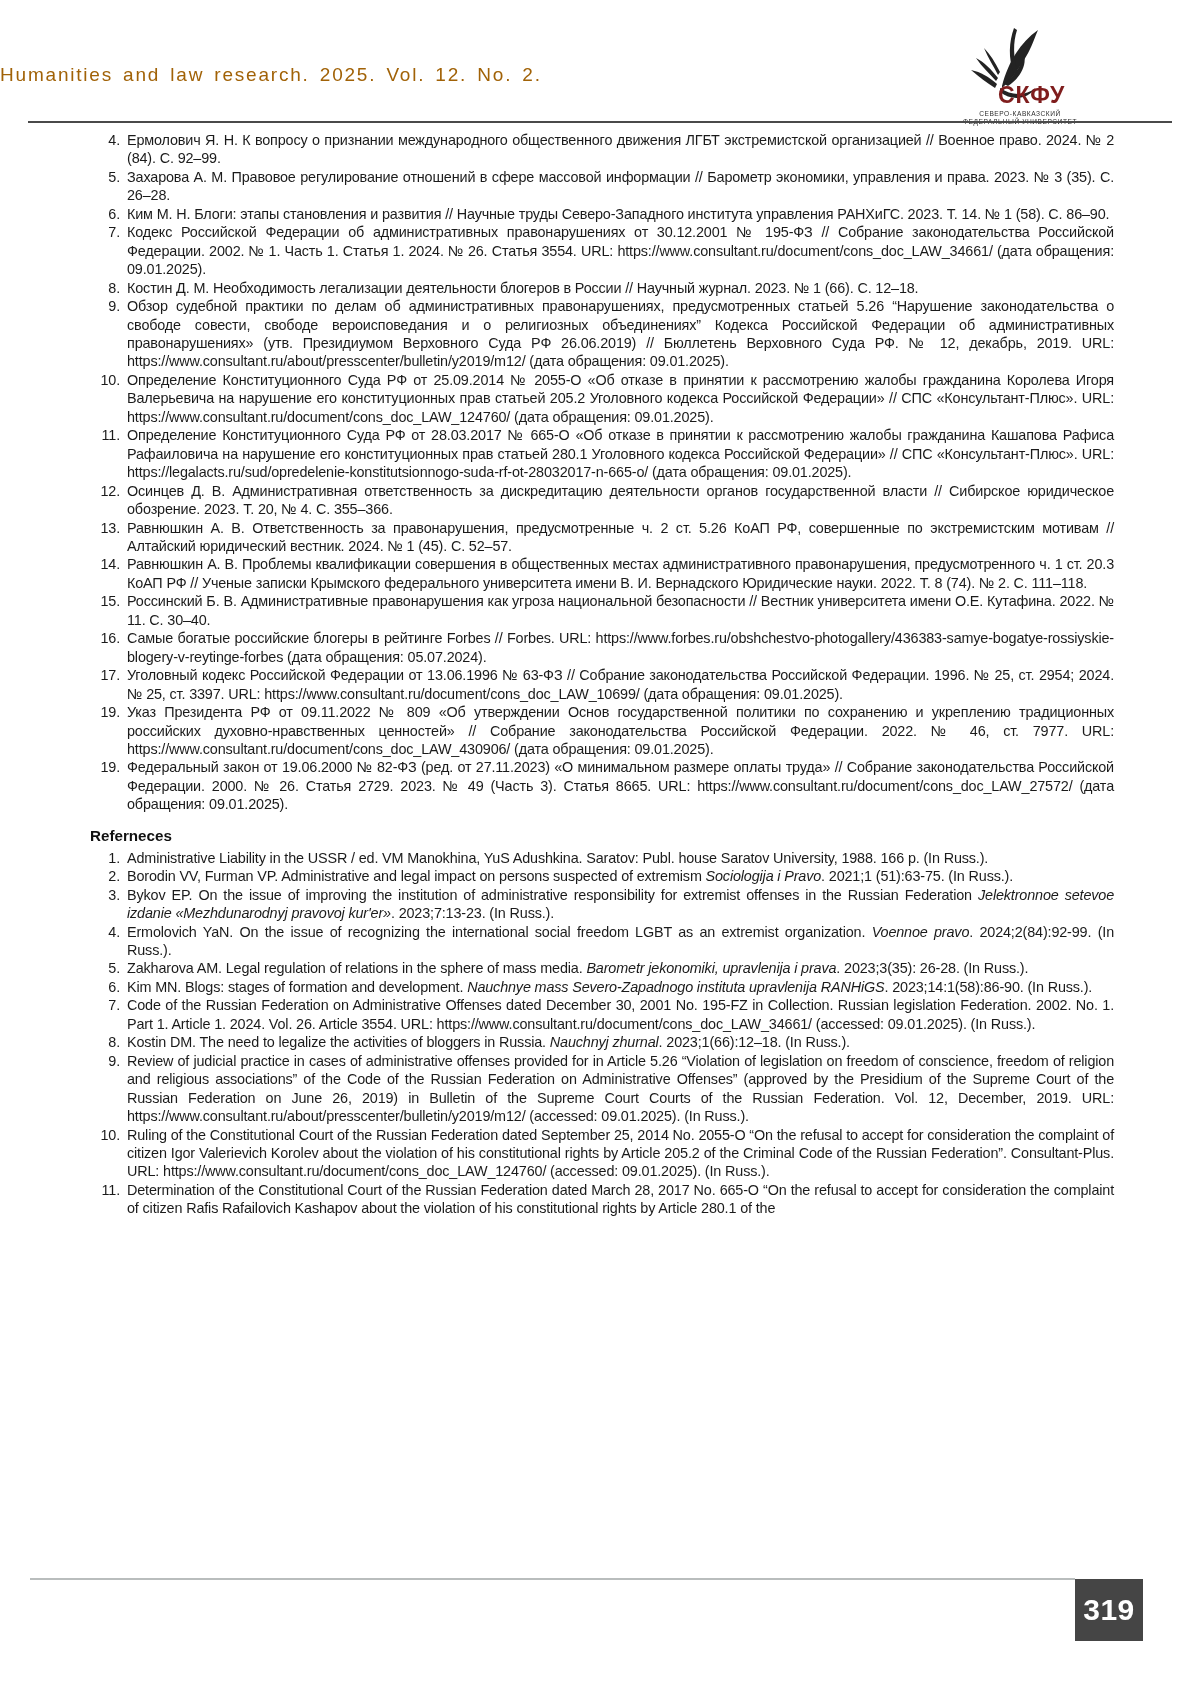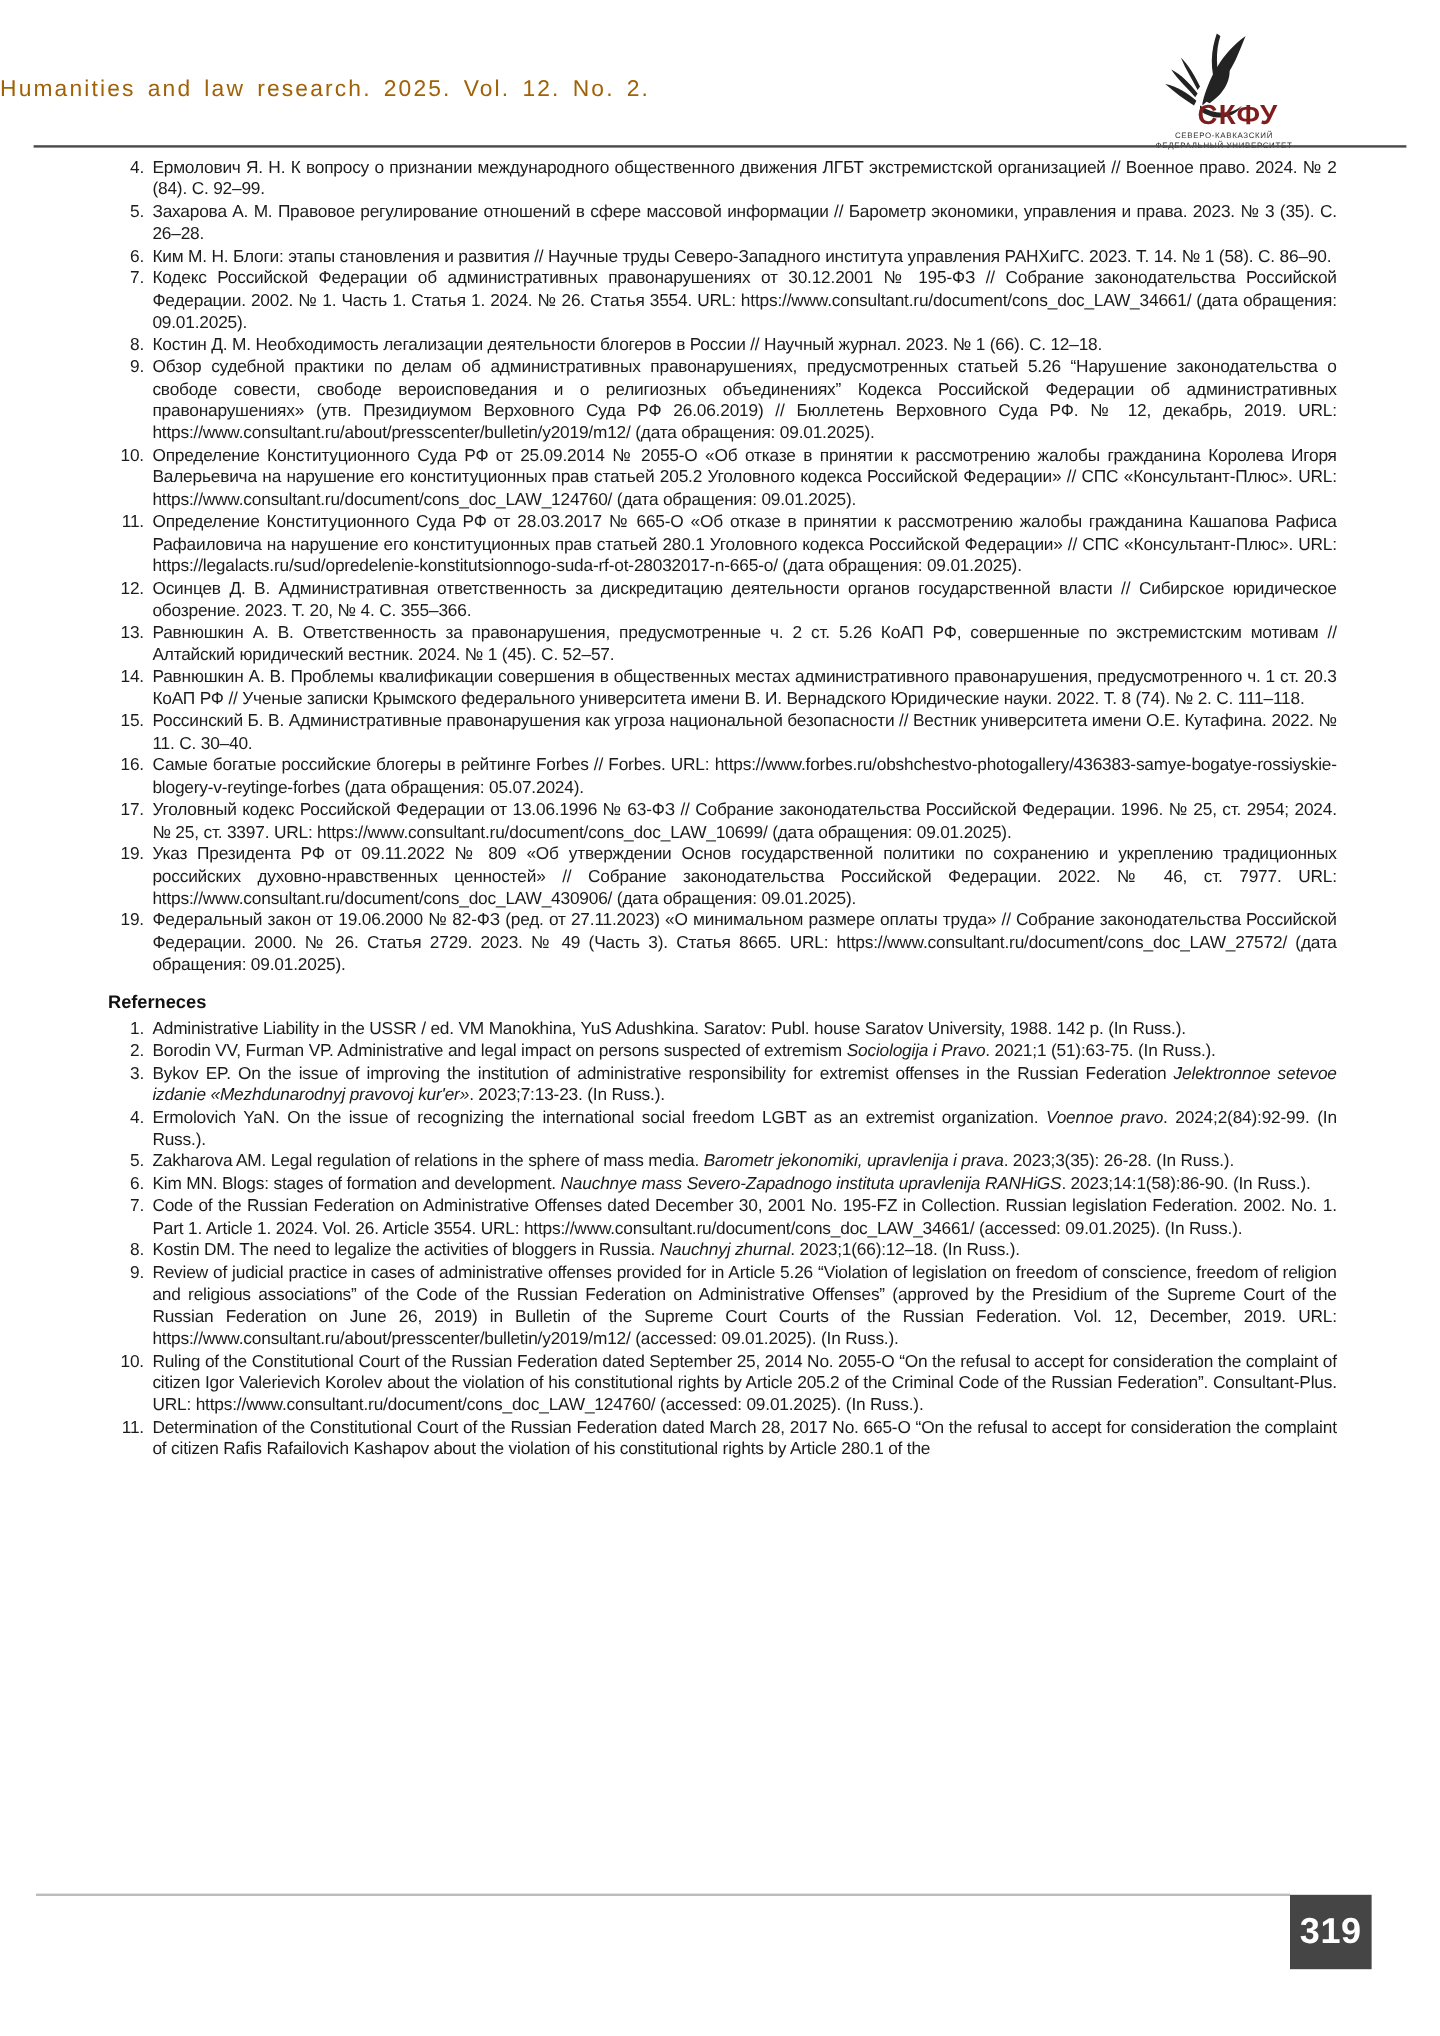--- a/index.html
+++ b/index.html
@@ -153,21 +153,21 @@
         </li>
         <li class="ref-item">
           <span class="ref-num">19.</span>
           <span class="ref-text"><span>Федеральный закон от 19.06.2000 № 82-ФЗ (ред. от 27.11.2023) «О минимальном размере оплаты труда» // Собрание законодательства Российской Федерации. 2000. № 26. Статья 2729. 2023. № 49 (Часть 3). Статья 8665. URL: https://www.consultant.ru/document/cons_doc_LAW_27572/ (дата обращения: 09.01.2025).</span></span>
         </li>
       </ol>
     <div class="refs-heading">Referneces</div>
     <ol class="refs">
         <li class="ref-item">
           <span class="ref-num">1.</span>
-          <span class="ref-text"><span>Administrative Liability in the USSR / ed. VM Manokhina, YuS Adushkina. Saratov: Publ. house Saratov University, 1988. 142 p. (In Russ.).</span></span>
+          <span class="ref-text"><span>Administrative Liability in the USSR / ed. VM Manokhina, YuS Adushkina. Saratov: Publ. house Saratov University, 1988. 166 p. (In Russ.).</span></span>
         </li>
         <li class="ref-item">
           <span class="ref-num">2.</span>
           <span class="ref-text"><span>Borodin VV, Furman VP. Administrative and legal impact on persons suspected of extremism </span><i>Sociologija i Pravo</i><span>. 2021;1 (51):63-75. (In Russ.).</span></span>
         </li>
         <li class="ref-item">
           <span class="ref-num">3.</span>
           <span class="ref-text"><span>Bykov EP. On the issue of improving the institution of administrative responsibility for extremist offenses in the Russian Federation </span><i>Jelektronnoe setevoe izdanie «Mezhdunarodnyj pravovoj kur'er»</i><span>. 2023;7:13-23. (In Russ.).</span></span>
         </li>
         <li class="ref-item">

